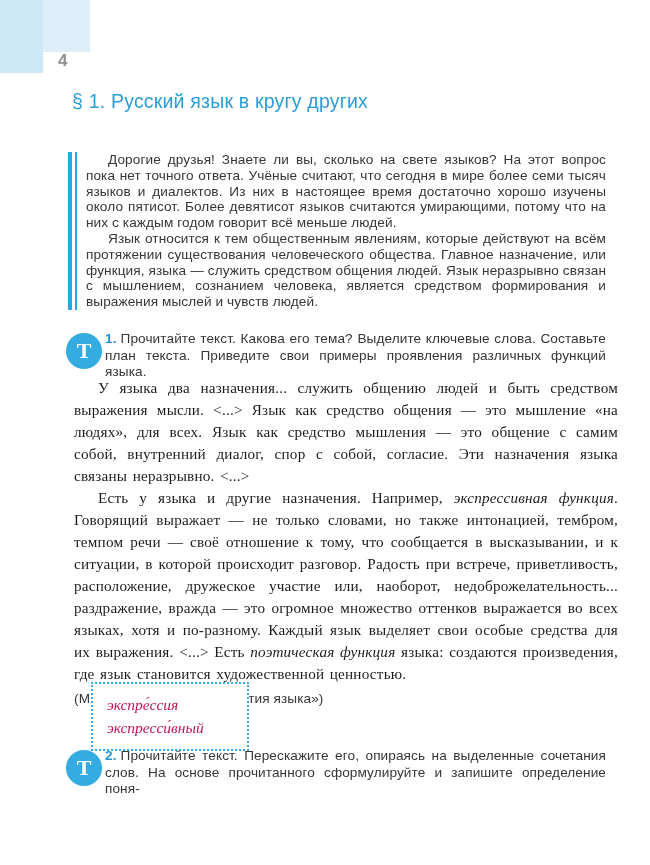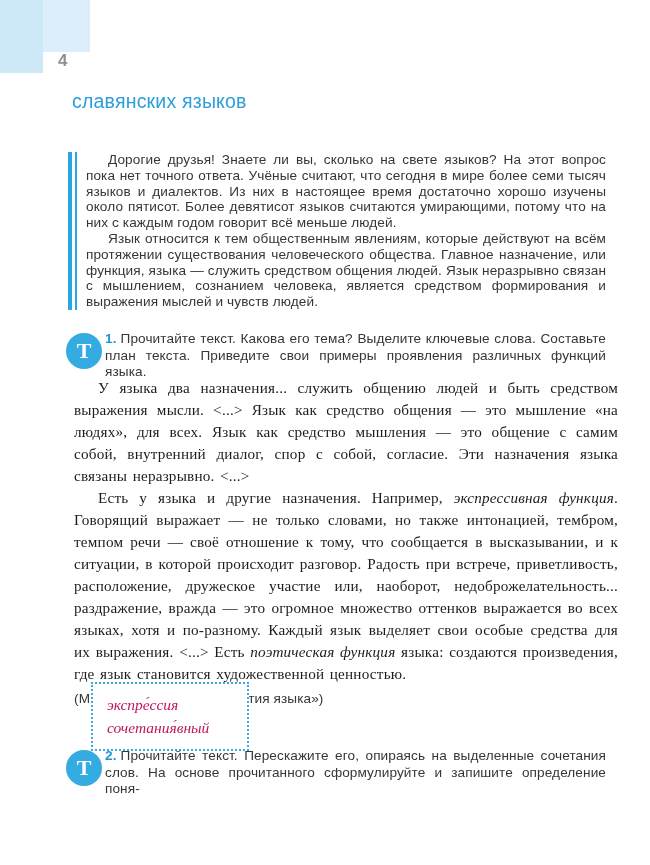--- a/index.html
+++ b/index.html
@@ -59,21 +59,21 @@
 <body>
 
 <div class="page">
 
   <div class="corner-wide"></div>
   <div class="corner-tall"></div>
 
   <div class="page-number">4</div>
 
   <div class="heading">
-    <div>славянских языков</div>
+    <div>§ 1. Русский язык в кругу других</div>
   </div>
 
   <div class="intro">
     <div class="bars">
       <div class="bar-thick"></div>
       <div class="bar-gap"></div>
       <div class="bar-thin"></div>
     </div>
     <div class="intro-text">
       <p>Дорогие друзья! Знаете ли вы, сколько на свете языков? На этот вопрос пока нет точного ответа. Учёные считают, что сегодня в мире более семи тысяч языков и диалектов. Из них в настоящее время достаточно хорошо изучены около пятисот. Более девятисот языков считаются умирающими, потому что на них с каждым годом говорит всё меньше людей.</p>
@@ -87,21 +87,21 @@
   </div>
 
   <div class="bodytext">
     <p><span>У языка два назначения... служить общению людей и быть средством выражения мысли. &lt;...&gt; Язык как средство общения — это мышление «на людях», для всех. Язык как средство мышления — это общение с самим собой, внутренний диалог, спор с собой, согласие. Эти назначения языка связаны неразрывно. &lt;...&gt;</span></p>
     <p><span>Есть у языка и другие назначения. Например, </span><span class="it">экспрессивная функция</span><span>. Говорящий выражает — не только словами, но также интонацией, тембром, темпом речи — своё отношение к тому, что сообщается в высказывании, и к ситуации, в которой происходит разговор. Радость при встрече, приветливость, расположение, дружеское участие или, наоборот, недоброжелательность... раздражение, вражда — это огромное множество оттенков выражается во всех языках, хотя и по-разному. Каждый язык выделяет свои особые средства для их выражения. &lt;...&gt; Есть </span><span class="it">поэтическая функция</span><span> языка: создаются произведения, где язык становится художественной ценностью.</span></p>
     <div class="citation">(М. Панов. «Любимые занятия языка»)</div>
   </div>
 
   <div class="vocab">
     <div>экспре́ссия</div>
-    <div>сочетания́вный</div>
+    <div>экспресси́вный</div>
   </div>
 
   <div class="exercise ex2">
     <div class="t-badge">Т</div>
     <div class="ex-body"><span class="ex-num">2.</span><span>Прочитайте текст. Перескажите его, опираясь на выделенные сочетания слов. На основе прочитанного сформулируйте и запишите определение поня-</span></div>
   </div>
 
 </div>
 
 </body></html>

